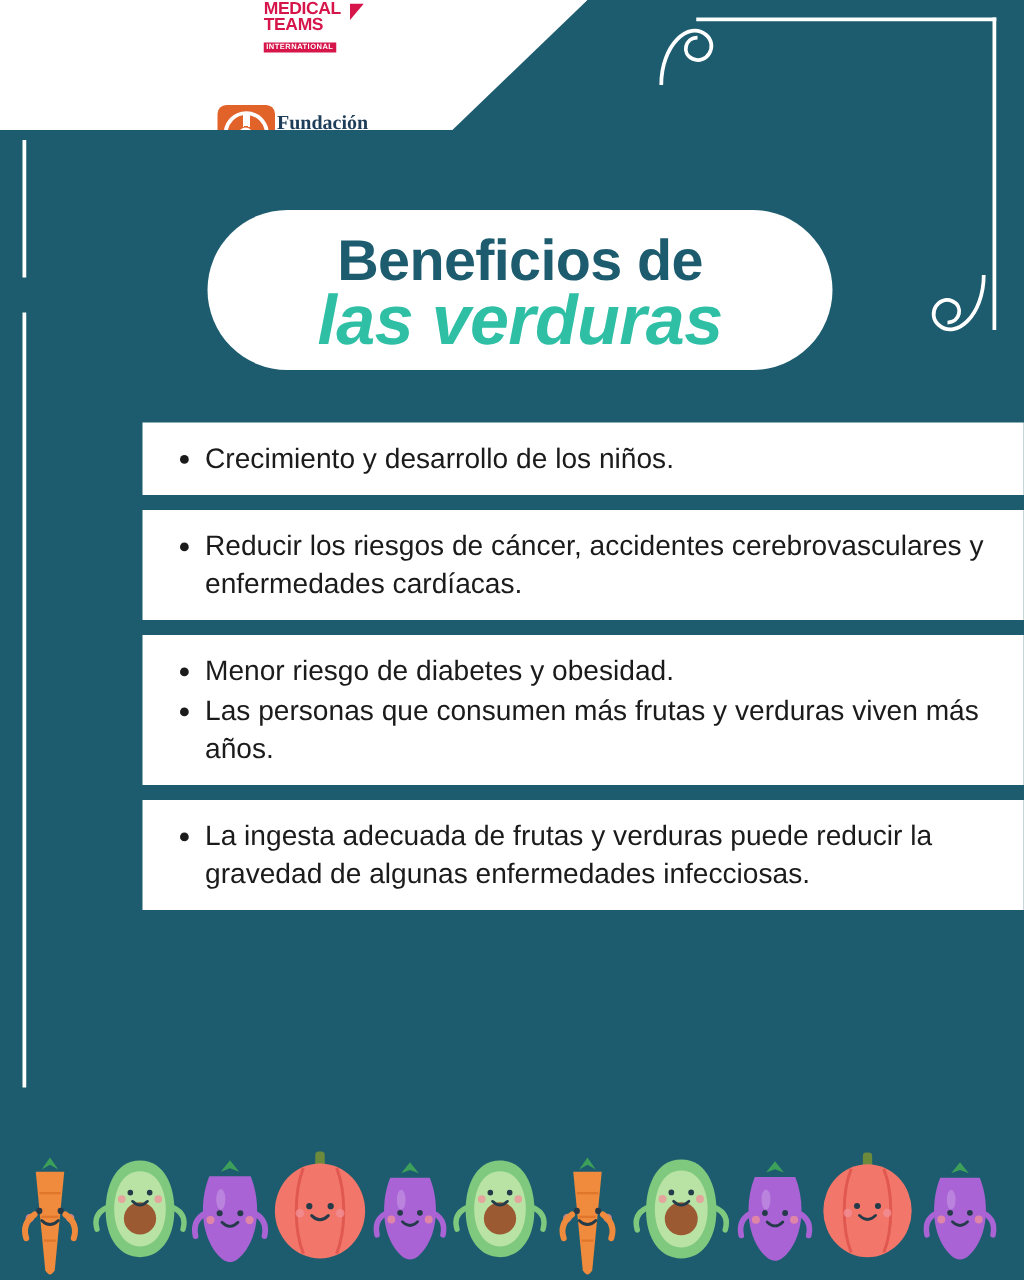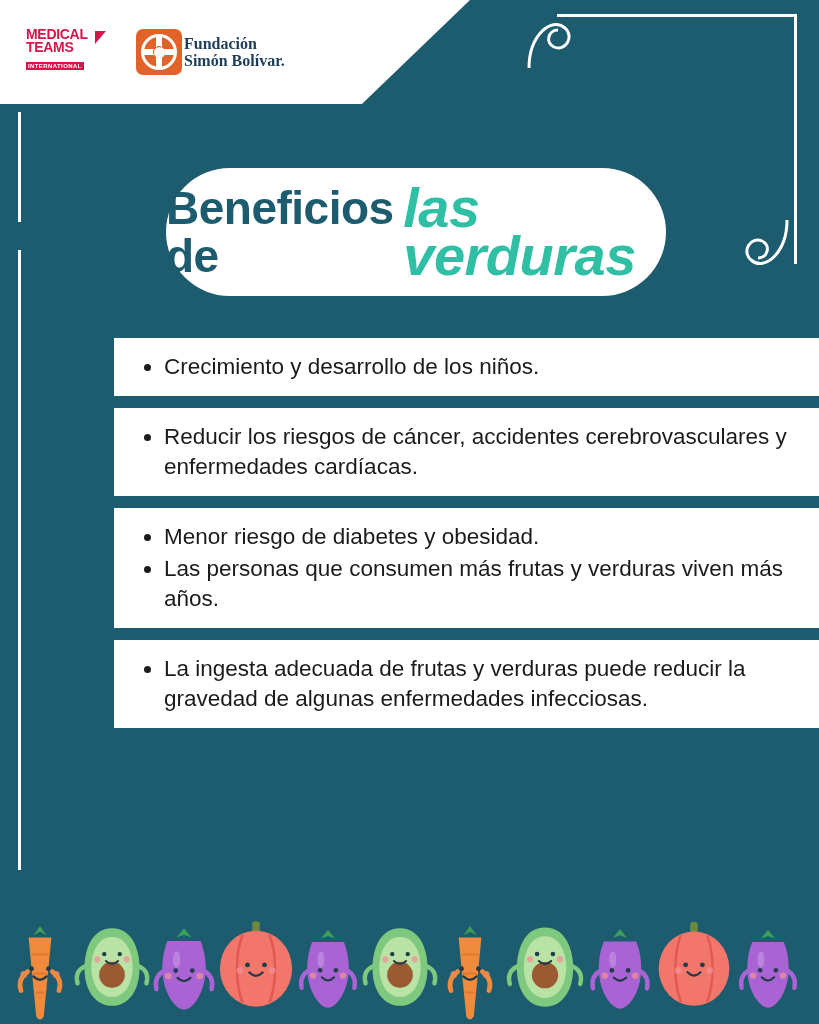--- a/index.html
+++ b/index.html
@@ -22,20 +22,21 @@
     top: 0; left: 0;
     width: 470px;
     height: 104px;
     background: #ffffff;
     clip-path: polygon(0 0, 100% 0, 77% 100%, 0 100%);
     z-index: 6;
     display: flex;
     align-items: center;
     padding-left: 26px;
     gap: 36px;
+    flex-direction: column;
   }
 
   
   .mti-logo {
     position: relative;
     width: 74px;
     height: 48px;
     flex: none;
   }
   .mti-logo .mti-text {
@@ -151,21 +152,21 @@
 
   
   .title-card {
     position: absolute;
     top: 168px; left: 166px;
     width: 500px; height: 128px;
     background: #ffffff;
     border-radius: 64px;
     z-index: 5;
     display: flex;
-    flex-direction: row;
+    flex-direction: column;
     align-items: center;
     justify-content: center;
   }
   .title-line1 {
     font-size: 46px;
     font-weight: bold;
     color: #1d5c6e;
     letter-spacing: -0.5px;
     line-height: 48px;
   }

